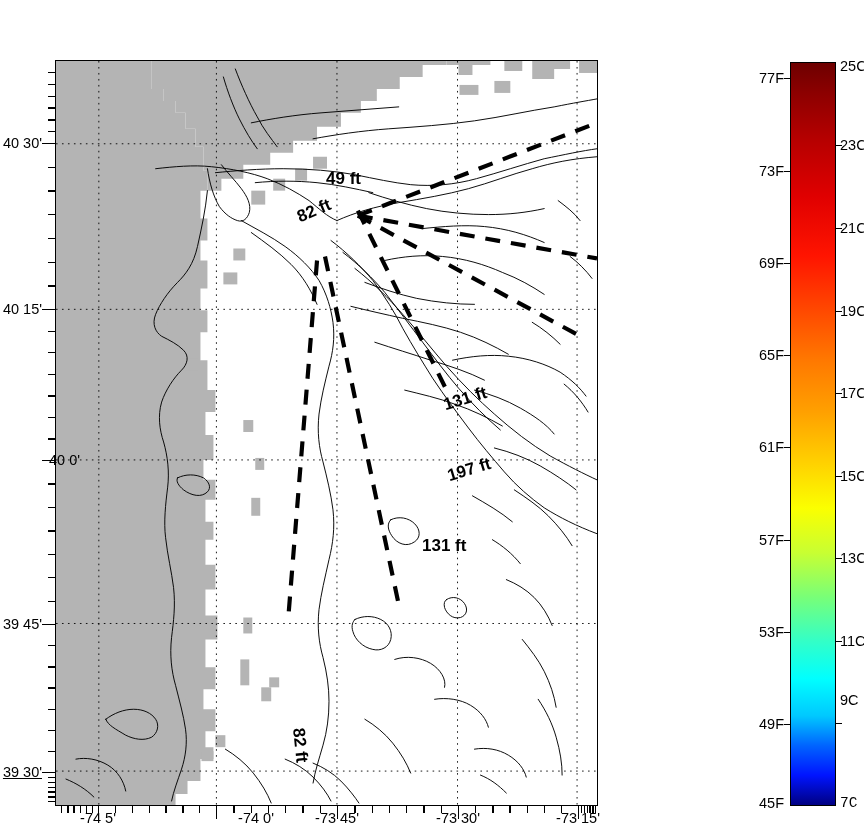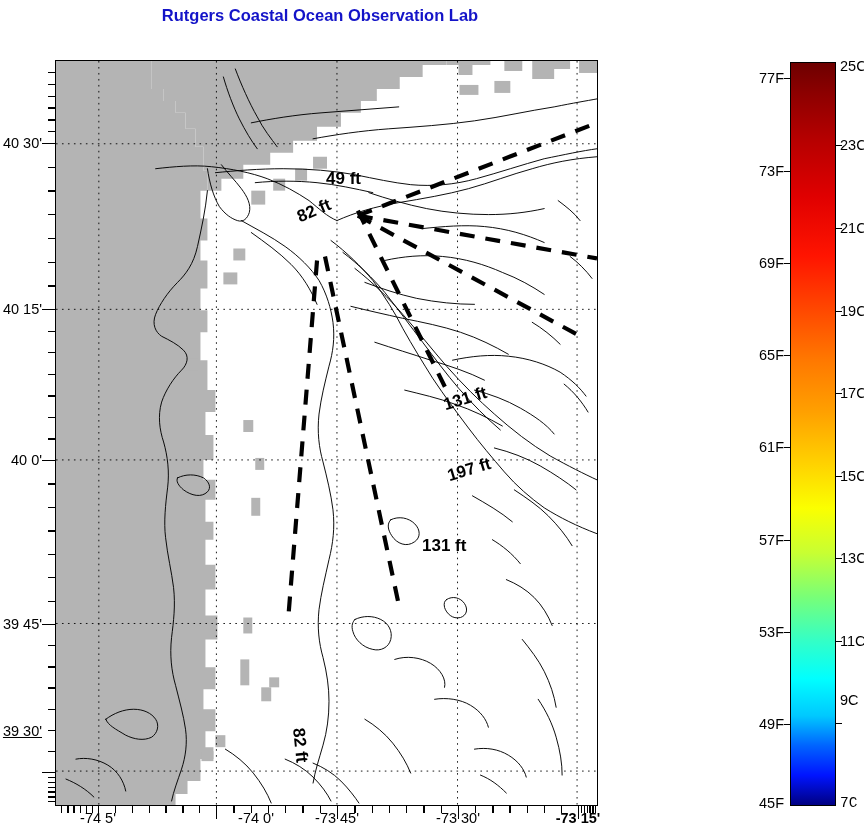--- a/index.html
+++ b/index.html
@@ -135,21 +135,20 @@
     color: #000;
     white-space: nowrap;
     transform-origin: left center;
     pointer-events: none;
   }
 </style>
 </head>
 <body>
 
 <div id="title-block">
-  <span id="title-line2">Rutgers Coastal Ocean Observation Lab</span>
 </div>
 
 <div id="map-frame">
   <svg id="map-canvas" viewBox="0 0 543 746" preserveAspectRatio="none">
 
     <g>
       <path fill="#b4b4b4" stroke="none" d="
         M0,0 L0,746 L120,746 L120,735 L132,735 L132,722 L145,722 L145,700
         L158,700 L158,688 L150,688 L150,672 L160,672 L160,650 L148,650
         L148,630 L160,630 L160,608 L150,608 L150,580 L162,580 L162,556
@@ -378,36 +377,36 @@
   <div class="depth-label" style="left:31px; top:740px; transform: rotate(58deg) translateY(-50%);">49 ft</div>
 </div>
 
 <div id="axis-layer" style="position:absolute; left:0; top:0; width:864px; height:832px; pointer-events:none;">
 
   <div class="tick tick-y major" style="top:143px;"></div>
   <div class="lat-label" style="top:143px; right:822px;">40 30'</div>
   <div class="tick tick-y major" style="top:309px;"></div>
   <div class="lat-label" style="top:309px; right:822px;">40 15'</div>
   <div class="tick tick-y major" style="top:460px;"></div>
-  <div class="lat-label" style="top:460px; right:822px;text-align:right;">40 0'</div>
+  <div class="lat-label" style="top:460px; right:784px;text-align:right;">40 0'</div>
   <div class="tick tick-y major" style="top:624px;"></div>
   <div class="lat-label" style="top:624px; right:822px;">39 45'</div>
   <div class="tick tick-y major" style="top:772px;"></div>
-  <div class="lat-label" style="top:731px; right:822px;text-decoration:underline;">39 30'</div>
+  <div class="lat-label" style="top:772px; right:822px;text-decoration:underline;">39 30'</div>
 
   <div class="tick tick-x major" style="left:98px;"></div>
   <div class="lon-label" style="left:98px;">-74 5'</div>
   <div class="tick tick-x major" style="left:216px;"></div>
   <div class="lon-label" style="left:216px;margin-left:40px;">-74 0'</div>
   <div class="tick tick-x major" style="left:337px;"></div>
   <div class="lon-label" style="left:337px;">-73 45'</div>
   <div class="tick tick-x major" style="left:458px;"></div>
   <div class="lon-label" style="left:458px;">-73 30'</div>
   <div class="tick tick-x major" style="left:578px;"></div>
-  <div class="lon-label" style="left:578px;font-weight:bold;">-73 15'</div>
+  <div class="lon-label" style="left:578px;">-73 15'</div>
 
   <div id="minor-ticks">
       <div class="tick tick-y" style="top: 71.8571px;"></div>
       <div class="tick tick-y" style="top: 83.7143px;"></div>
       <div class="tick tick-y" style="top: 95.5714px;"></div>
       <div class="tick tick-y" style="top: 107.429px;"></div>
       <div class="tick tick-y" style="top: 119.286px;"></div>
       <div class="tick tick-y" style="top: 131.143px;"></div>
       <div class="tick tick-y" style="top: 166.714px;"></div>
       <div class="tick tick-y" style="top: 190.429px;"></div>

